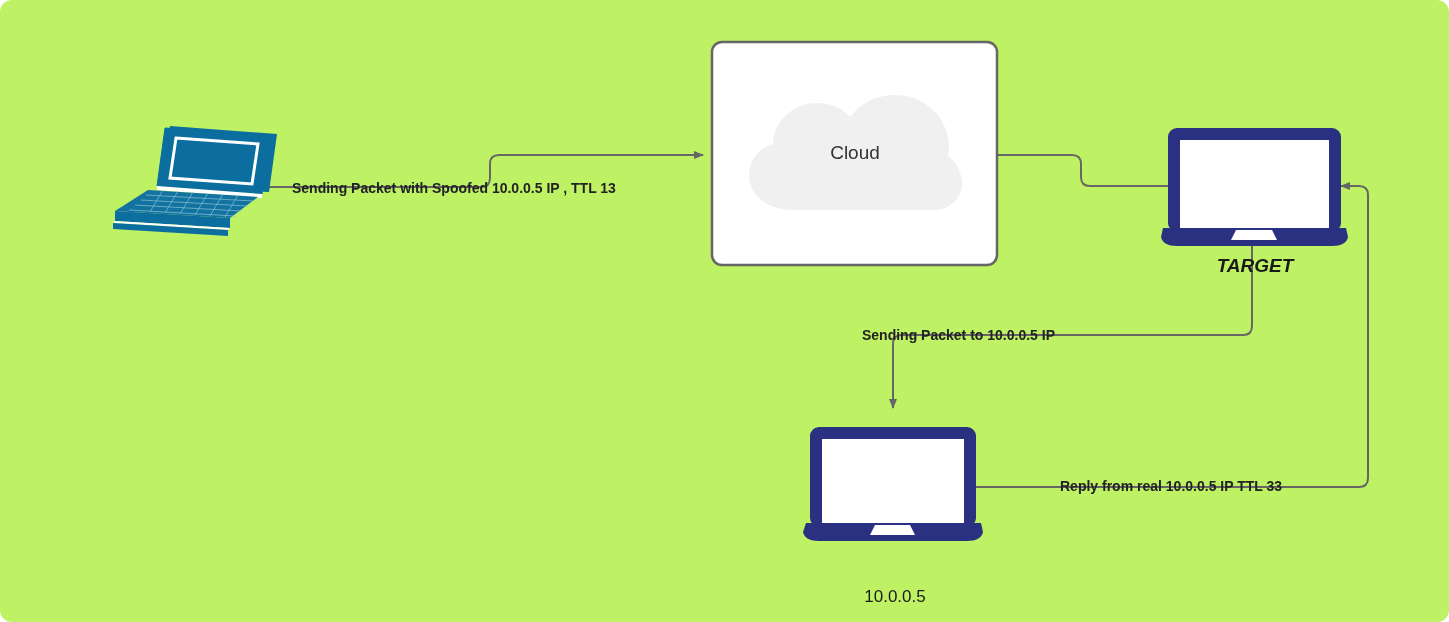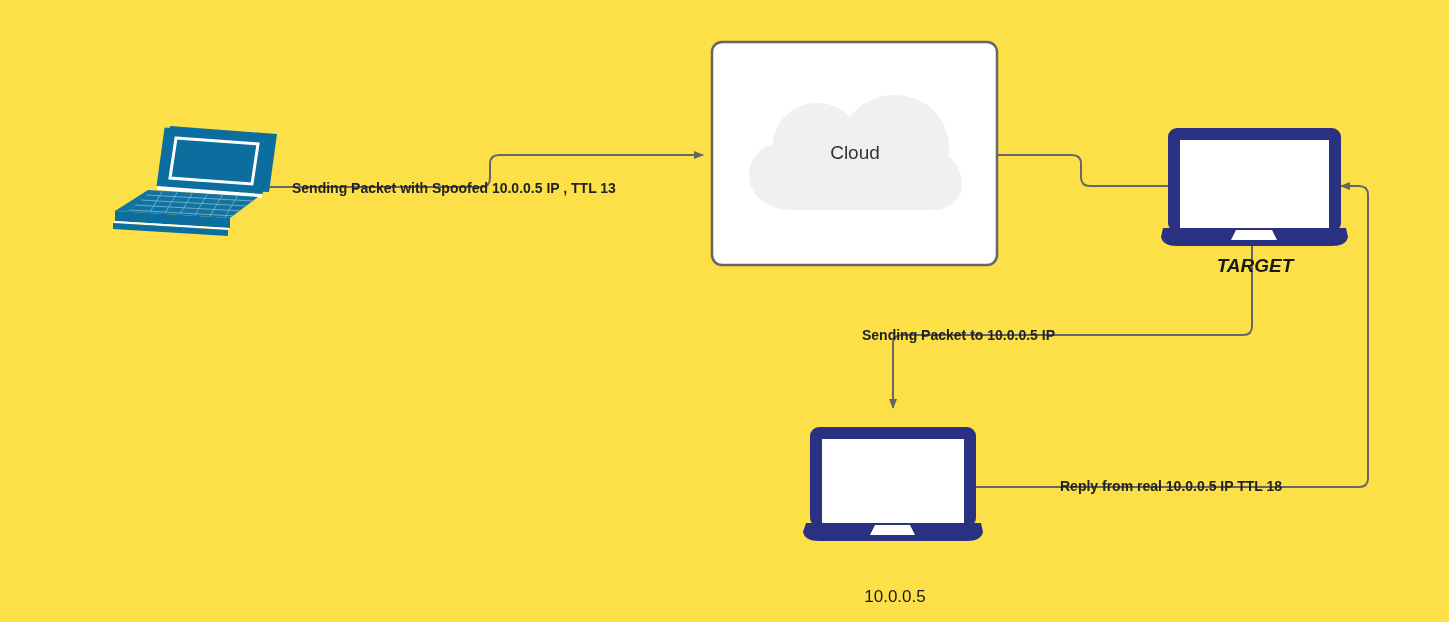--- a/index.html
+++ b/index.html
@@ -7,22 +7,23 @@
     padding: 0;
     background: #ffffff;
   }
   body {
     font-family: "Liberation Sans", sans-serif;
   }
   #canvas {
     position: relative;
     width: 1449px;
     height: 622px;
-    background: #fde047;
+    background: #bef264;
     overflow: hidden;
+    border-radius: 12px;
   }
   #diagram-svg {
     position: absolute;
     top: 0;
     left: 0;
     width: 1449px;
     height: 622px;
   }
   .node-label {
     position: absolute;
@@ -170,15 +171,15 @@
 
 
   <div id="target-label" class="node-label">TARGET</div>
 
   <div id="victim-label" class="node-label">10.0.0.5</div>
 
   <div id="label-spoofed-packet" class="edge-label">Sending Packet with Spoofed 10.0.0.5 IP , TTL 13</div>
 
   <div id="label-forward-packet" class="edge-label">Sending Packet to 10.0.0.5 IP</div>
 
-  <div id="label-reply-packet" class="edge-label">Reply from real 10.0.0.5 IP TTL 18</div>
+  <div id="label-reply-packet" class="edge-label">Reply from real 10.0.0.5 IP TTL 33</div>
 
 </div>
 
 </body></html>

